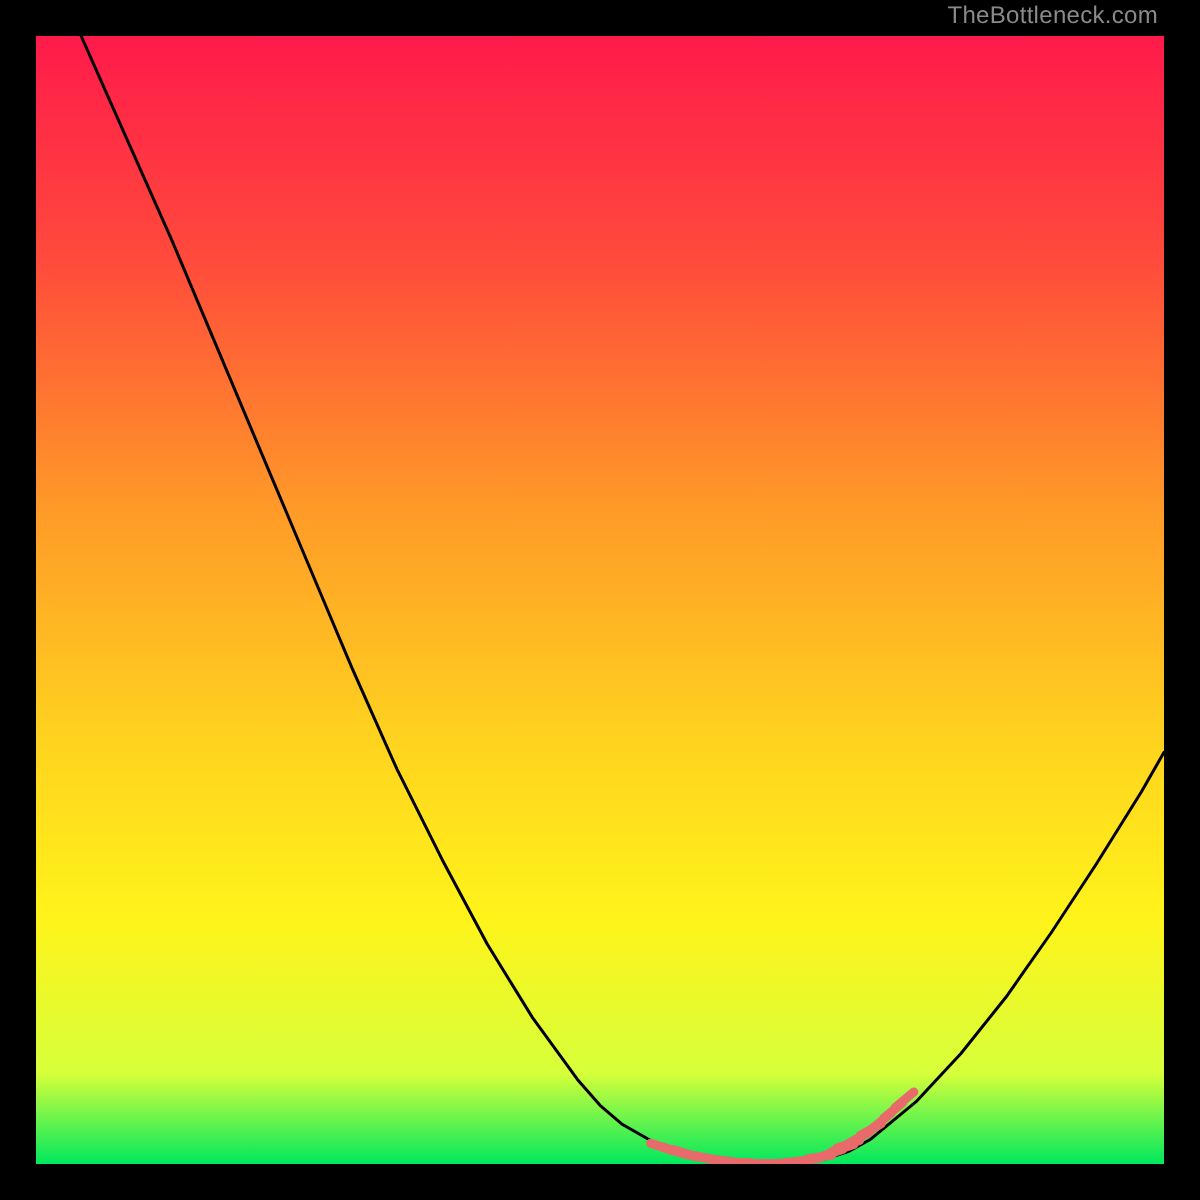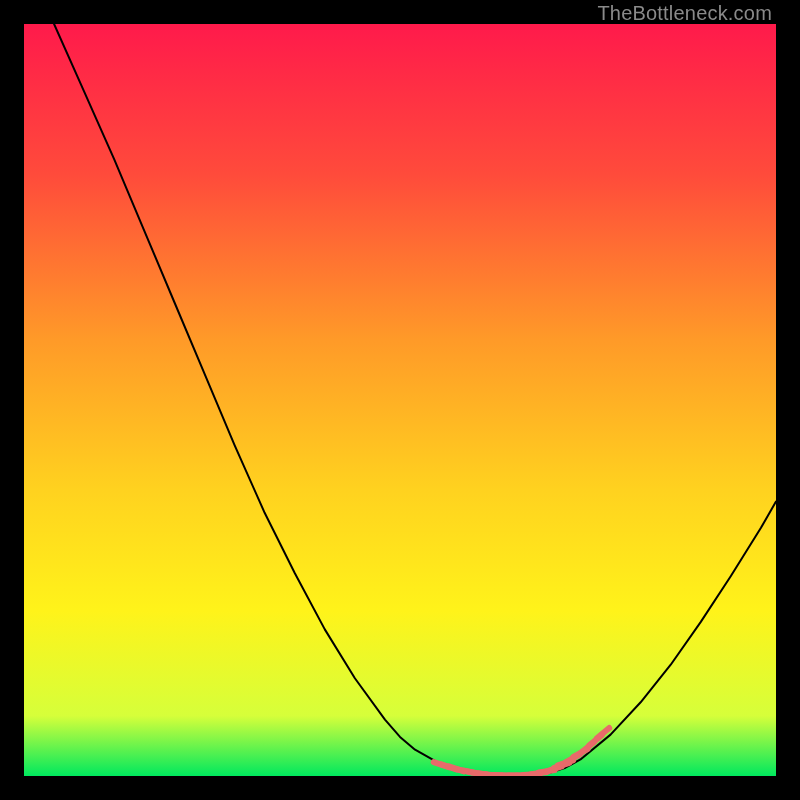--- a/index.html
+++ b/index.html
@@ -23,21 +23,21 @@
     left: 0;
     top: 0;
     width: 752px;
     height: 752px;
   }
   .watermark {
     position: absolute;
     top: 2px;
     right: 28px;
     font-family: Arial, Helvetica, sans-serif;
-    font-size: 20px;
+    font-size: 16px;
     font-weight: 500;
     color: #8a8a8a;
     letter-spacing: 0.2px;
   }
 </style>
 </head>
 <body>
 
 <div class="frame">
   <svg class="plot" viewBox="0 0 752 752" preserveAspectRatio="none">

